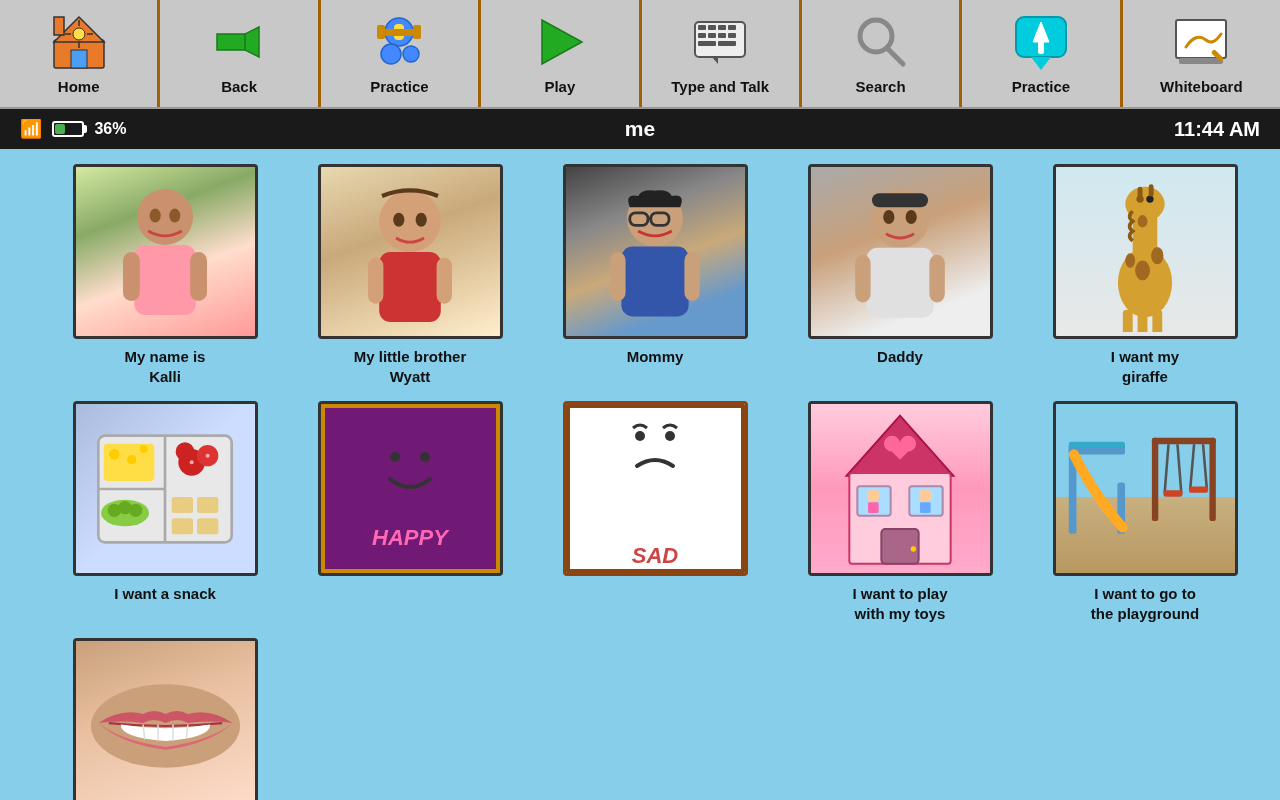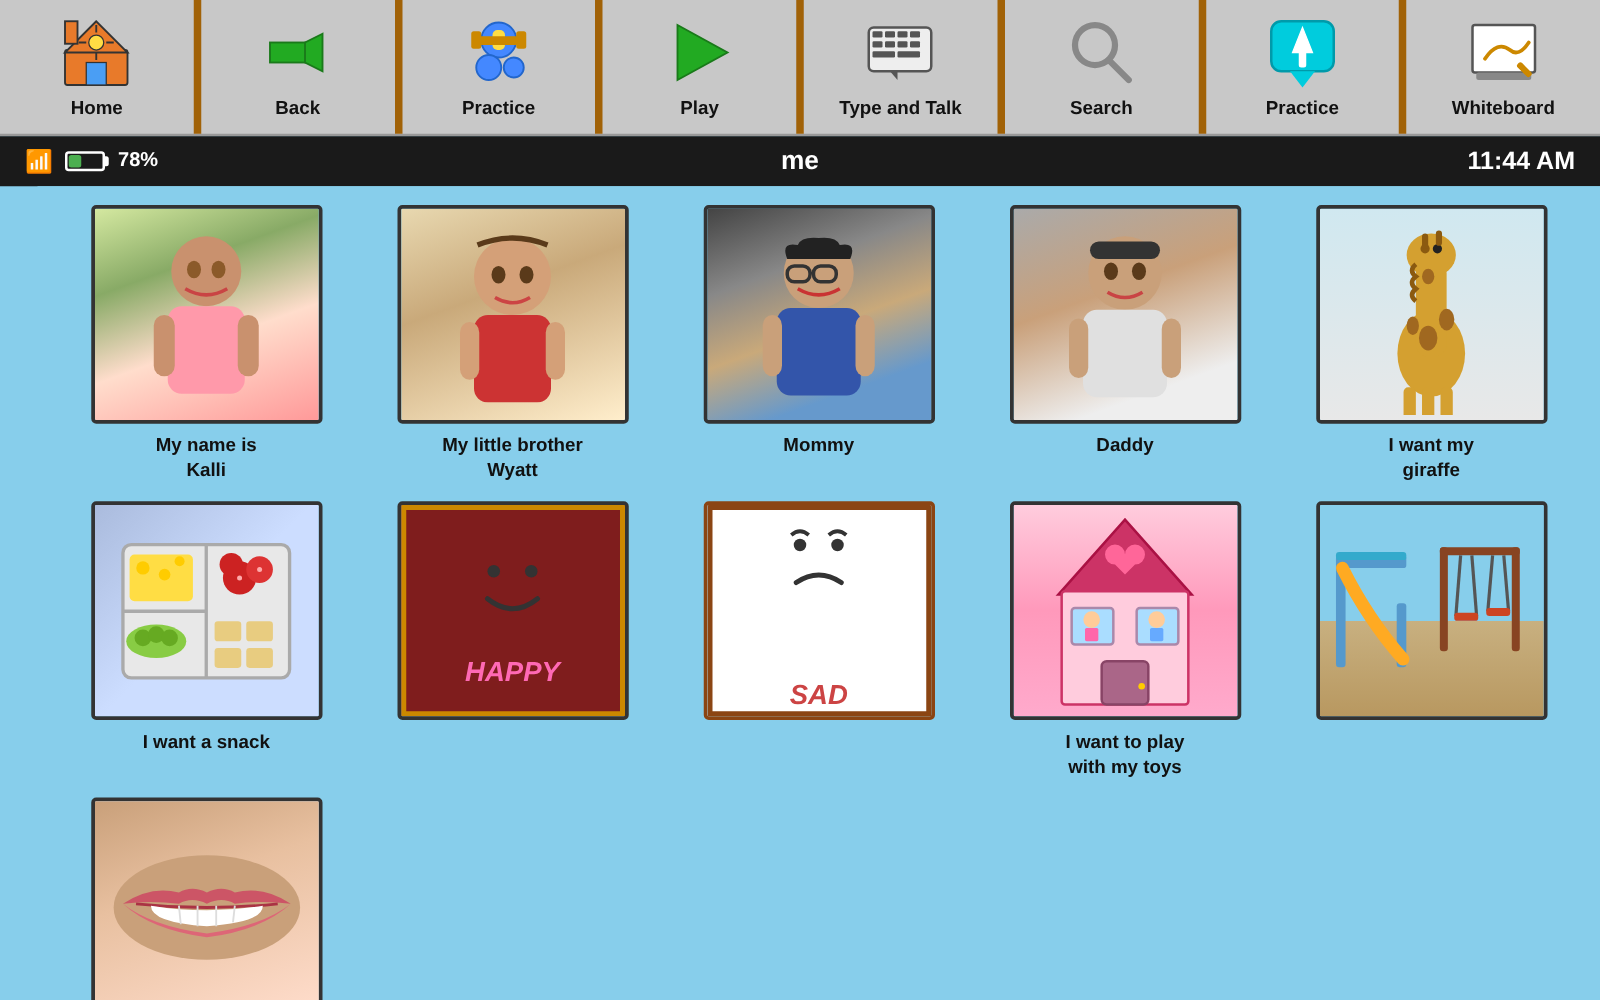--- a/index.html
+++ b/index.html
@@ -14,21 +14,21 @@
       border-bottom: 2px solid #999;
     }
     .toolbar-item {
       display: flex;
       flex-direction: column;
       align-items: center;
       justify-content: center;
       flex: 1;
       height: 100%;
       cursor: pointer;
-      border-right: 6px solid #a16207;
+      border-right: 3px solid #a16207;
       padding: 8px 4px;
       gap: 6px;
     }
     .toolbar-item:last-child { border-right: none; }
     .toolbar-label {
       font-size: 15px;
       font-weight: bold;
       color: #111;
       text-align: center;
     }
@@ -111,21 +111,21 @@
       margin-top: 8px;
       font-size: 15px;
       font-weight: bold;
       color: #111;
       text-align: center;
       line-height: 1.3;
     }
 
     
     .happy-card {
-      background: #7f1d1d;
+      background: #701a75;
       width: 100%; height: 100%;
       border: 4px solid #cc8800;
       display: flex; flex-direction: column;
       align-items: center; justify-content: center;
       gap: 10px;
       box-sizing: border-box;
     }
     .happy-text {
       font-size: 22px;
       color: #ff69b4;
@@ -268,21 +268,21 @@
 
 
 </div>
 
 <div id="statusbar">
   <div class="status-left">
     <span class="wifi-icon">📶</span>
     <div class="battery-box">
       <div class="battery-fill"></div>
     </div>
-    <span>78%</span>
+    <span>36%</span>
   </div>
   <div class="status-center">me</div>
   <div class="status-right">11:44 AM</div>
 </div>
 
 <div id="grid">
 
   <div class="grid-card">
     <div class="card-image">
       <div style="width:100%;height:100%;background:linear-gradient(160deg,#d4e8a0 0%,#88aa66 30%,#ffddcc 60%,#ff9999 100%);display:flex;align-items:center;justify-content:center;">
@@ -512,20 +512,21 @@
           <line x1="95" y1="20" x2="98" y2="58" stroke="#555" stroke-width="2"></line>
           <rect x="84" y="56" width="15" height="5" rx="2" fill="#cc4422"></rect>
           <line x1="108" y1="20" x2="105" y2="55" stroke="#555" stroke-width="2"></line>
           <line x1="115" y1="20" x2="118" y2="55" stroke="#555" stroke-width="2"></line>
           <rect x="104" y="53" width="15" height="5" rx="2" fill="#cc4422"></rect>
 
           <rect x="0" y="88" width="140" height="22" fill="none"></rect>
         </svg>
       </div>
     </div>
+    <div class="card-label">I want to go to<br>the playground</div>
   </div>
 
   <div class="grid-card">
     <div class="card-image">
       <div style="width:100%;height:100%;background:linear-gradient(160deg,#c9a07a 0%,#e8c0a0 40%,#ffddcc 100%);display:flex;align-items:center;justify-content:center;overflow:hidden;">
         <svg viewBox="0 0 120 80" width="180" height="130">
 
           <ellipse cx="60" cy="40" rx="50" ry="28" fill="#c9a07a"></ellipse>
 
           <path d="M15 38 Q30 28 45 32 Q52 28 60 32 Q68 28 75 32 Q90 28 105 38 Q90 36 75 38 Q68 34 60 38 Q52 34 45 38 Q30 36 15 38Z" fill="#cc5566"></path>

